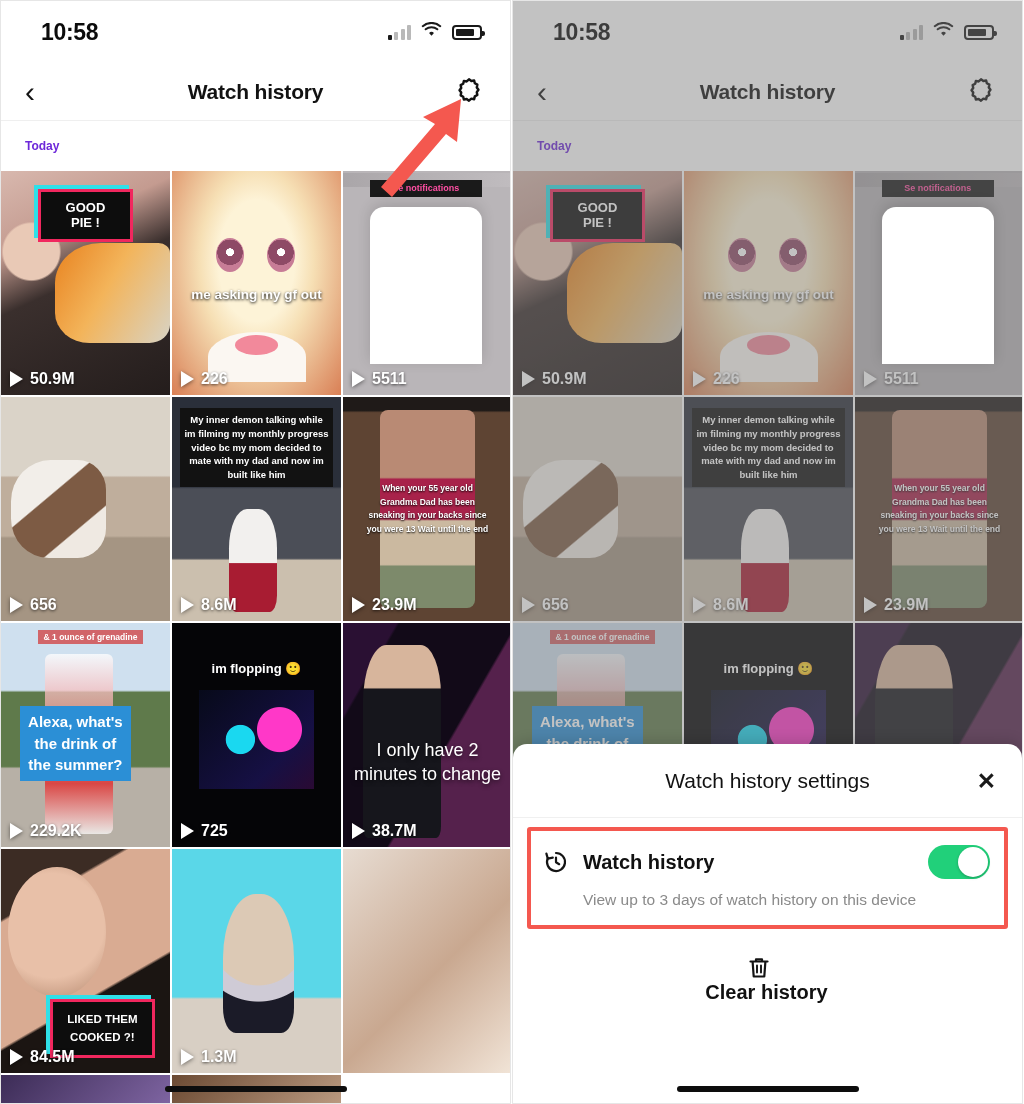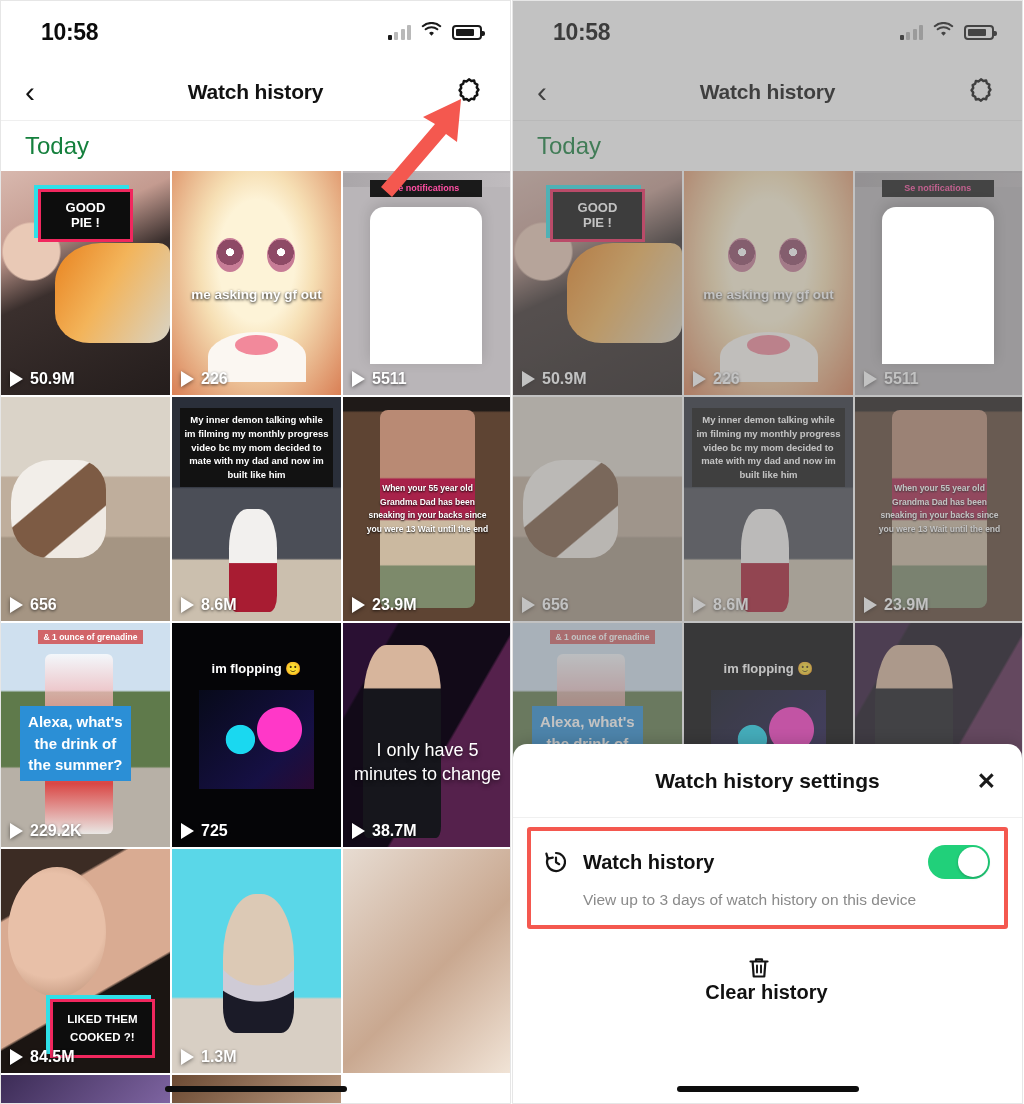--- a/index.html
+++ b/index.html
@@ -72,21 +72,21 @@
     letter-spacing: -0.2px; pointer-events: none;
   }
   .nav-gear { margin-left: auto; position: relative; z-index: 2; }
 
   
   .section-head {
     height: 50px; display: flex; align-items: center;
     padding-left: 24px; background: #ffffff;
   }
   .section-head span {
-    font-size: 24px; font-weight: normal; color: #15803d;
+    font-size: 12px; font-weight: bold; color: #6d28d9;
   }
 
   
   .grid {
     display: grid;
     grid-template-columns: 169px 169px 169px;
     grid-auto-rows: 224px;
     gap: 2px;
     background: #ffffff;
   }
@@ -211,21 +211,21 @@
     height: 359px; background: #ffffff;
     border-radius: 14px 14px 0 0;
     z-index: 30;
     box-shadow: 0 -3px 14px rgba(0,0,0,.14);
   }
   .sheet-head {
     height: 74px; display: flex; align-items: center;
     justify-content: center; position: relative;
     border-bottom: 1px solid #f0f0f0;
   }
-  .sheet-title { font-size: 21px; font-weight: bold; color: #121212; }
+  .sheet-title { font-size: 21px; font-weight: normal; color: #121212; }
   .sheet-close {
     position: absolute; right: 26px; top: 50%; transform: translateY(-50%);
     font-size: 23px; color: #1a1a1a; line-height: 1; font-weight: 600;
   }
   .sheet-body { padding: 0 14px; }
   .row-hl {
     position: relative; margin-top: 9px;
     border: 4px solid #f4584f; border-radius: 3px;
     padding: 14px 14px 16px 12px;
   }
@@ -382,21 +382,21 @@
           </div>
         <div class="cap" style="left:8%;top:17%;width:84%;font-size:13px;">im flopping 🙂</div>
         <div class="views">
           <span class="play-tri"></span>
           <span>725</span>
         </div>
       </div>
 
       <div class="tile">
         <div class="art art-club"></div>
-        <div class="cap" style="left:3%;top:52%;width:94%;font-size:18px;font-weight:normal;line-height:1.3;text-shadow:0 2px 4px rgba(0,0,0,.6);">I only have 5 minutes to change</div>
+        <div class="cap" style="left:3%;top:52%;width:94%;font-size:18px;font-weight:normal;line-height:1.3;text-shadow:0 2px 4px rgba(0,0,0,.6);">I only have 2 minutes to change</div>
         <div class="views">
           <span class="play-tri"></span>
           <span>38.7M</span>
         </div>
       </div>
 
       <div class="tile">
         <div class="art art-gordon2"></div>
         <div class="cap" style="left:29%;top:67%;width:62%;font-size:11.5px;background:#0d0d0d;padding:8px 0;border:3px solid #f1275e;box-shadow:-4px -4px 0 #2fe0e8;line-height:1.6;text-align:center;">LIKED THEM COOKED ?!</div>
         <div class="views">

